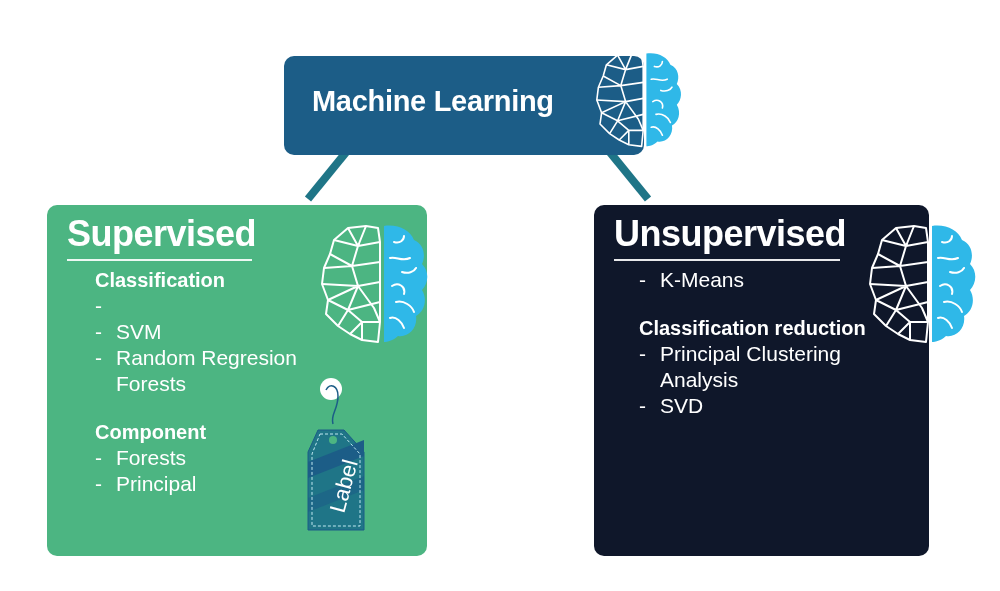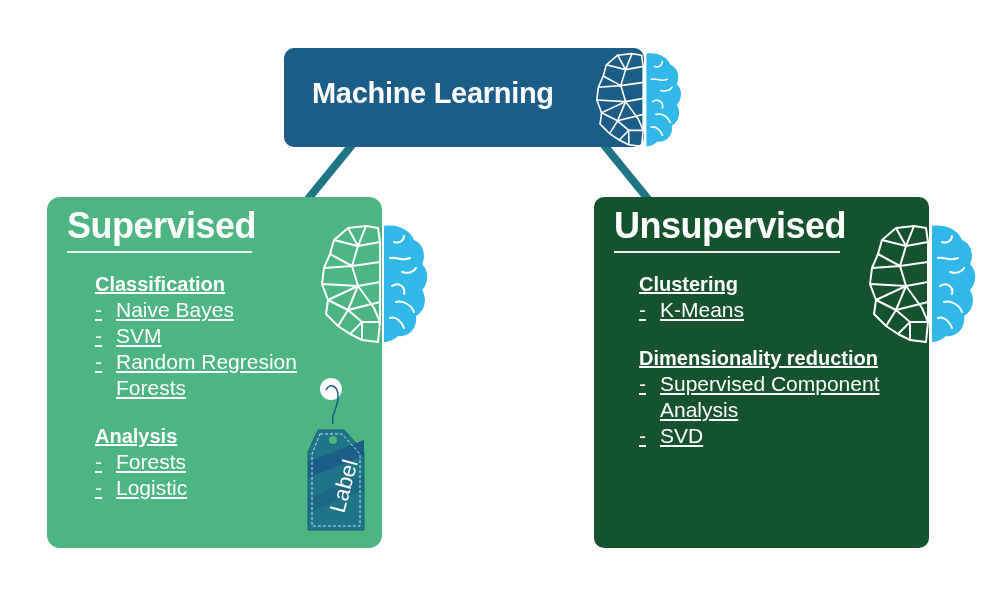--- a/index.html
+++ b/index.html
@@ -1,27 +1,27 @@
 <!DOCTYPE html>
 <html><head>
 <meta charset="utf-8">
 <style>
   html, body { margin: 0; padding: 0; background: #ffffff; }
   body { width: 1000px; height: 591px; position: relative; overflow: hidden;
          font-family: "Liberation Sans", "DejaVu Sans", sans-serif; color: #fff; }
-  .box { position: absolute; border-radius: 10px; }
+  .box { position: absolute; border-radius: 10px; margin-top: 8px; }
   #ml-box { left: 284px; top: 48px; width: 360px; height: 99px; background: #1c5d87; }
-  #sup-box { left: 47px; top: 197px; width: 335px; height: 351px; background: #4cb582; border-radius: 13px; }
-  #uns-box { left: 594px; top: 197px; width: 335px; height: 351px; background: #14532d; }
+  #sup-box { left: 47px; top: 197px; width: 380px; height: 351px; background: #4cb582; }
+  #uns-box { left: 594px; top: 197px; width: 335px; height: 351px; background: #0f172a; }
   .ml-title { position: absolute; left: 28px; top: 29px; font-size: 29px; font-weight: bold; letter-spacing: -0.3px; }
   .big-title { position: absolute; left: 20px; top: 8px; font-size: 36px; font-weight: bold; letter-spacing: -0.5px;
                border-bottom: 2px solid rgba(255,255,255,0.9); padding-bottom: 4px; }
   #sup-box .big-title { width: 185px; }
   #uns-box .big-title { width: 226px; }
-  .content { position: absolute; left: 48px; top: 74px; text-decoration: underline; }
+  .content { position: absolute; left: 48px; top: 62px; }
   #uns-box .content { left: 45px; }
   .sec-head { font-size: 20px; font-weight: bold; line-height: 26px; }
   .item { font-size: 21px; line-height: 26px; display: flex; }
   .item .dash { width: 21px; flex: none; }
   .gap { height: 22px; }
   svg.overlay { position: absolute; left: 0; top: 0; }
 </style>
 </head>
 <body>
 
@@ -33,56 +33,54 @@
 <div class="box" id="ml-box">
   <div class="ml-title">Machine Learning</div>
 </div>
 
 <div class="box" id="sup-box">
   <div class="big-title">Supervised</div>
   <div class="content">
     <div class="sec-head">Classification</div>
     <div class="item">
         <span class="dash">-</span>
-        <span>Naive Bayes</span>
       </div>
     <div class="item">
         <span class="dash">-</span>
         <span>SVM</span>
       </div>
     <div class="item" style="width:230px">
         <span class="dash">-</span>
         <span>Random Regresion Forests</span>
       </div>
     <div class="gap"></div>
-    <div class="sec-head">Analysis</div>
+    <div class="sec-head">Component</div>
     <div class="item">
         <span class="dash">-</span>
         <span>Forests</span>
       </div>
     <div class="item">
         <span class="dash">-</span>
-        <span>Logistic</span>
+        <span>Principal</span>
       </div>
   </div>
 </div>
 
 <div class="box" id="uns-box">
   <div class="big-title">Unsupervised</div>
   <div class="content">
-    <div class="sec-head">Clustering</div>
     <div class="item">
         <span class="dash">-</span>
         <span>K-Means</span>
       </div>
     <div class="gap"></div>
-    <div class="sec-head">Dimensionality reduction</div>
+    <div class="sec-head">Classification reduction</div>
     <div class="item" style="width:250px">
         <span class="dash">-</span>
-        <span>Supervised Component Analysis</span>
+        <span>Principal Clustering Analysis</span>
       </div>
     <div class="item">
         <span class="dash">-</span>
         <span>SVD</span>
       </div>
   </div>
 </div>
 
 <svg class="overlay" width="1000" height="591">
   <defs>

